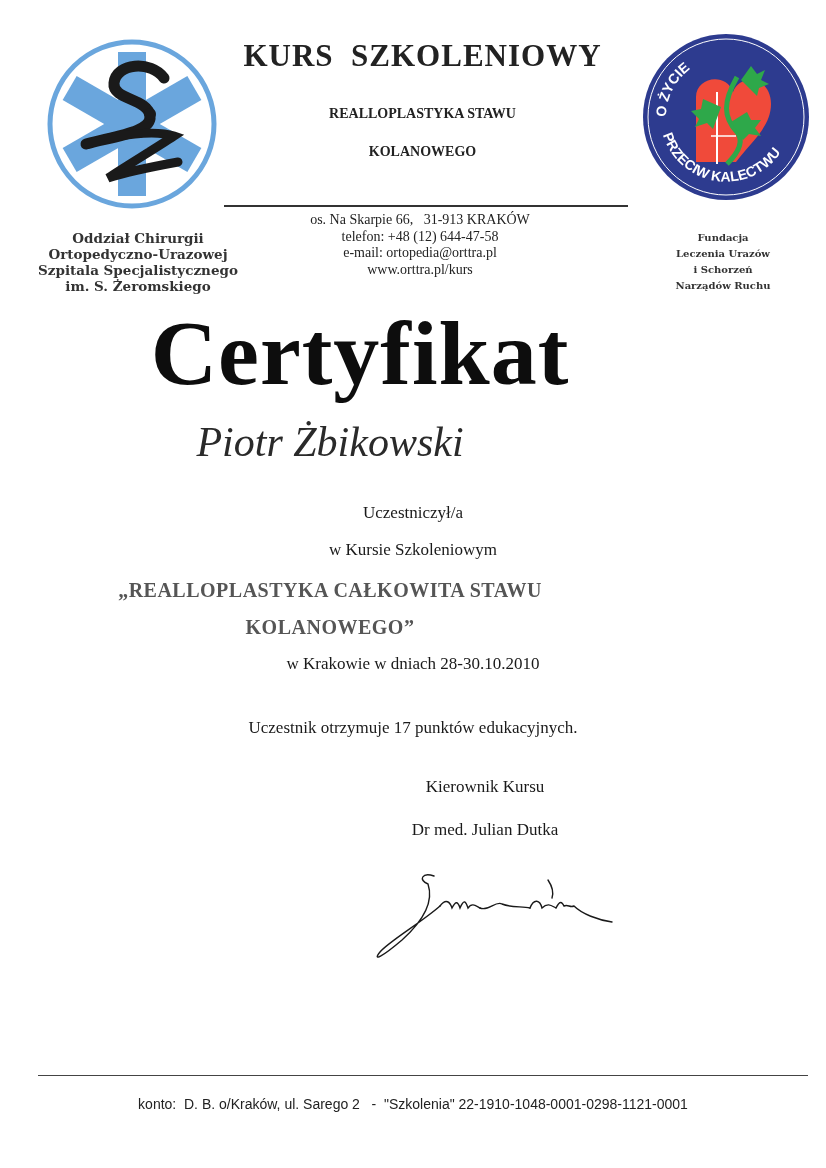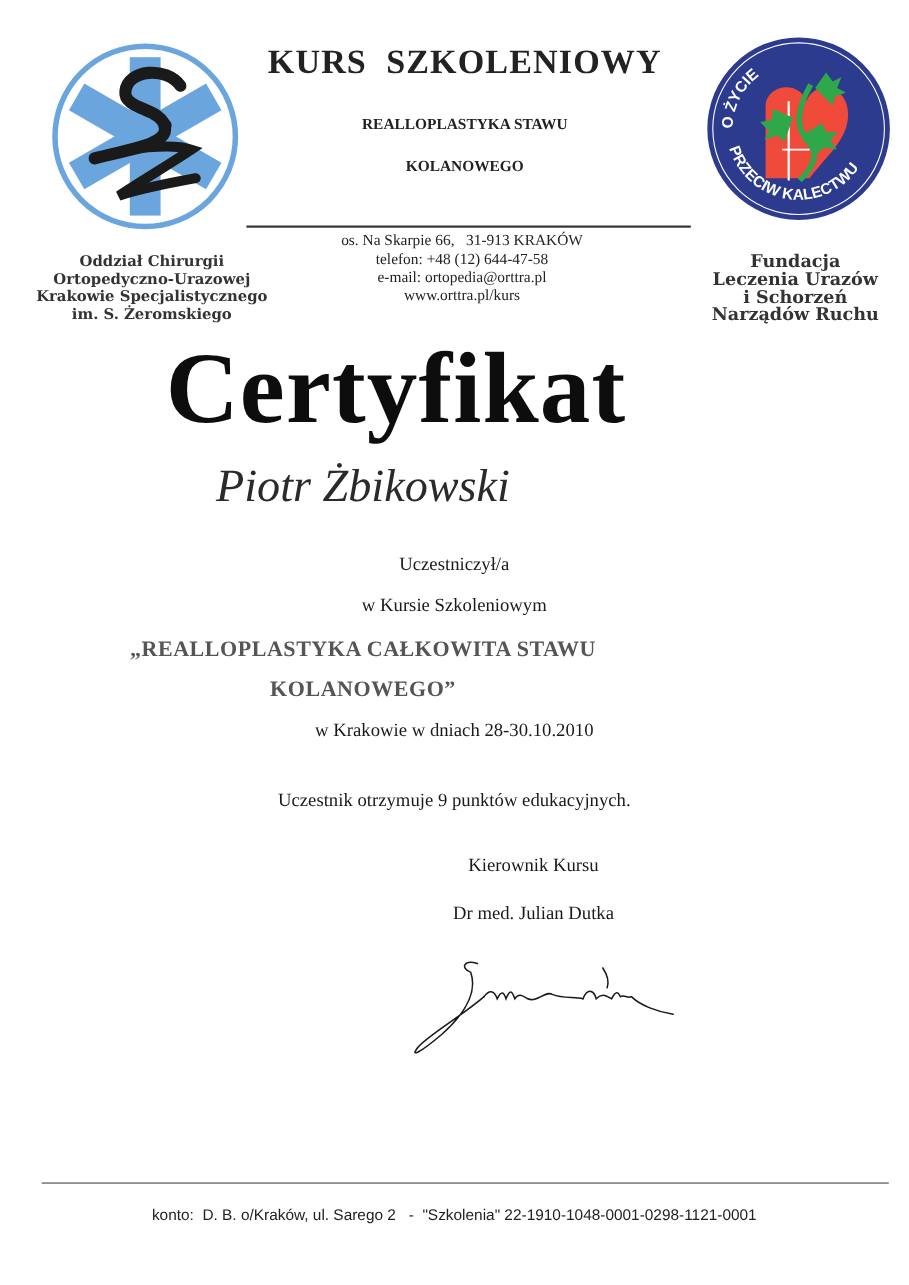--- a/index.html
+++ b/index.html
@@ -6,21 +6,21 @@
   body { width: 826px; height: 1168px; position: relative; overflow: hidden; color: #1a1a1a; font-family: "Liberation Serif", serif; }
   .abs { position: absolute; }
   .center { text-align: center; }
   .logo-left { left: 46px; top: 38px; width: 172px; height: 172px; }
   .logo-right { left: 641px; top: 32px; width: 170px; height: 170px; }
   .head-title { left: 225px; top: 38px; width: 395px; font-size: 31px; font-weight: bold; letter-spacing: 1px; color: #222; }
   .head-sub { left: 225px; width: 395px; font-size: 14px; font-weight: bold; color: #222; }
   .head-rule { left: 224px; top: 205px; width: 404px; height: 2px; background: #333; }
   .contact { left: 250px; top: 212px; width: 340px; font-size: 14px; line-height: 16.5px; color: #222; }
   .org-left { left: 22px; top: 230px; width: 232px; font-size: 13.5px; font-weight: bold; line-height: 16px; color: #333; font-family: "DejaVu Serif", serif; }
-  .org-right { left: 628px; top: 230px; width: 190px; font-size: 16px; font-weight: bold; line-height: 16px; color: #333; font-family: "DejaVu Serif", serif; }
+  .org-right { left: 628px; top: 230px; width: 190px; font-size: 10px; font-weight: bold; line-height: 16px; color: #333; font-family: "DejaVu Serif", serif; }
   .cert-title { left: 0; top: 300px; width: 720px; font-size: 92px; font-weight: bold; color: #0d0d0d; letter-spacing: 1px; }
   .name { left: 0; top: 418px; width: 660px; font-size: 42px; font-style: italic; color: #2a2a2a; }
   .body-line { left: 0; width: 826px; font-size: 17px; color: #1a1a1a; }
   .course-line { left: 0; width: 660px; font-size: 20px; font-weight: bold; color: #555; letter-spacing: 0.5px; }
   .sig-label { left: 350px; width: 270px; font-size: 17px; color: #1a1a1a; }
   .signature { left: 362px; top: 862px; width: 270px; height: 110px; }
   .foot-rule { left: 38px; top: 1075px; width: 770px; height: 1px; background: #444; }
   .footer { left: 0; top: 1096px; width: 826px; font-size: 14px; font-family: "Liberation Sans", sans-serif; color: #222; }
 </style>
 </head>
@@ -74,40 +74,40 @@
 <div class="abs center contact">
   <div style="white-space:pre;">os. Na Skarpie 66,   31-913 KRAKÓW</div>
   <div>telefon: +48 (12) 644-47-58</div>
   <div>e-mail: ortopedia@orttra.pl</div>
   <div>www.orttra.pl/kurs</div>
 </div>
 
 <div class="abs center org-left">
   <div>Oddział Chirurgii</div>
   <div>Ortopedyczno-Urazowej</div>
-  <div>Krakowie Specjalistycznego</div>
+  <div>Szpitala Specjalistycznego</div>
   <div>im. S. Żeromskiego</div>
 </div>
 
 <div class="abs center org-right">
   <div>Fundacja</div>
   <div>Leczenia Urazów</div>
   <div>i Schorzeń</div>
   <div>Narządów Ruchu</div>
 </div>
 
 <div class="abs center cert-title">Certyfikat</div>
 <div class="abs center name">Piotr Żbikowski</div>
 
 <div class="abs center body-line" style="top:503px;">Uczestniczył/a</div>
 <div class="abs center body-line" style="top:540px;">w Kursie Szkoleniowym</div>
 <div class="abs center course-line" style="top:579px;">„REALLOPLASTYKA CAŁKOWITA STAWU</div>
 <div class="abs center course-line" style="top:616px;">KOLANOWEGO”</div>
 <div class="abs center body-line" style="top:654px;">w Krakowie w dniach 28-30.10.2010</div>
-<div class="abs center body-line" style="top:718px;">Uczestnik otrzymuje 9 punktów edukacyjnych.</div>
+<div class="abs center body-line" style="top:718px;">Uczestnik otrzymuje 17 punktów edukacyjnych.</div>
 
 <div class="abs center sig-label" style="top:777px;">Kierownik Kursu</div>
 <div class="abs center sig-label" style="top:820px;">Dr med. Julian Dutka</div>
 <div class="abs signature">
   <svg width="270" height="110" viewBox="0 0 270 110">
     <g fill="none" stroke="#1a1a1a" stroke-width="1.4" stroke-linecap="round">
       <path d="M72 14 C 60 10, 56 18, 66 22 C 72 40, 60 60, 40 78 C 20 95, 10 100, 18 90 C 26 80, 60 60, 78 44"></path>
       <path d="M78 44 C 84 36, 88 40, 90 46 C 94 38, 96 40, 98 46 C 102 36, 104 40, 106 46 C 110 40, 114 44, 118 46"></path>
       <path d="M118 46 C 126 50, 134 38, 140 42 C 150 46, 160 44, 168 46"></path>
       <path d="M168 46 C 172 36, 178 38, 180 46 C 186 40, 190 44, 194 46 C 198 38, 200 40, 202 44 C 206 42, 208 46, 212 44 C 220 52, 236 58, 250 60"></path>

